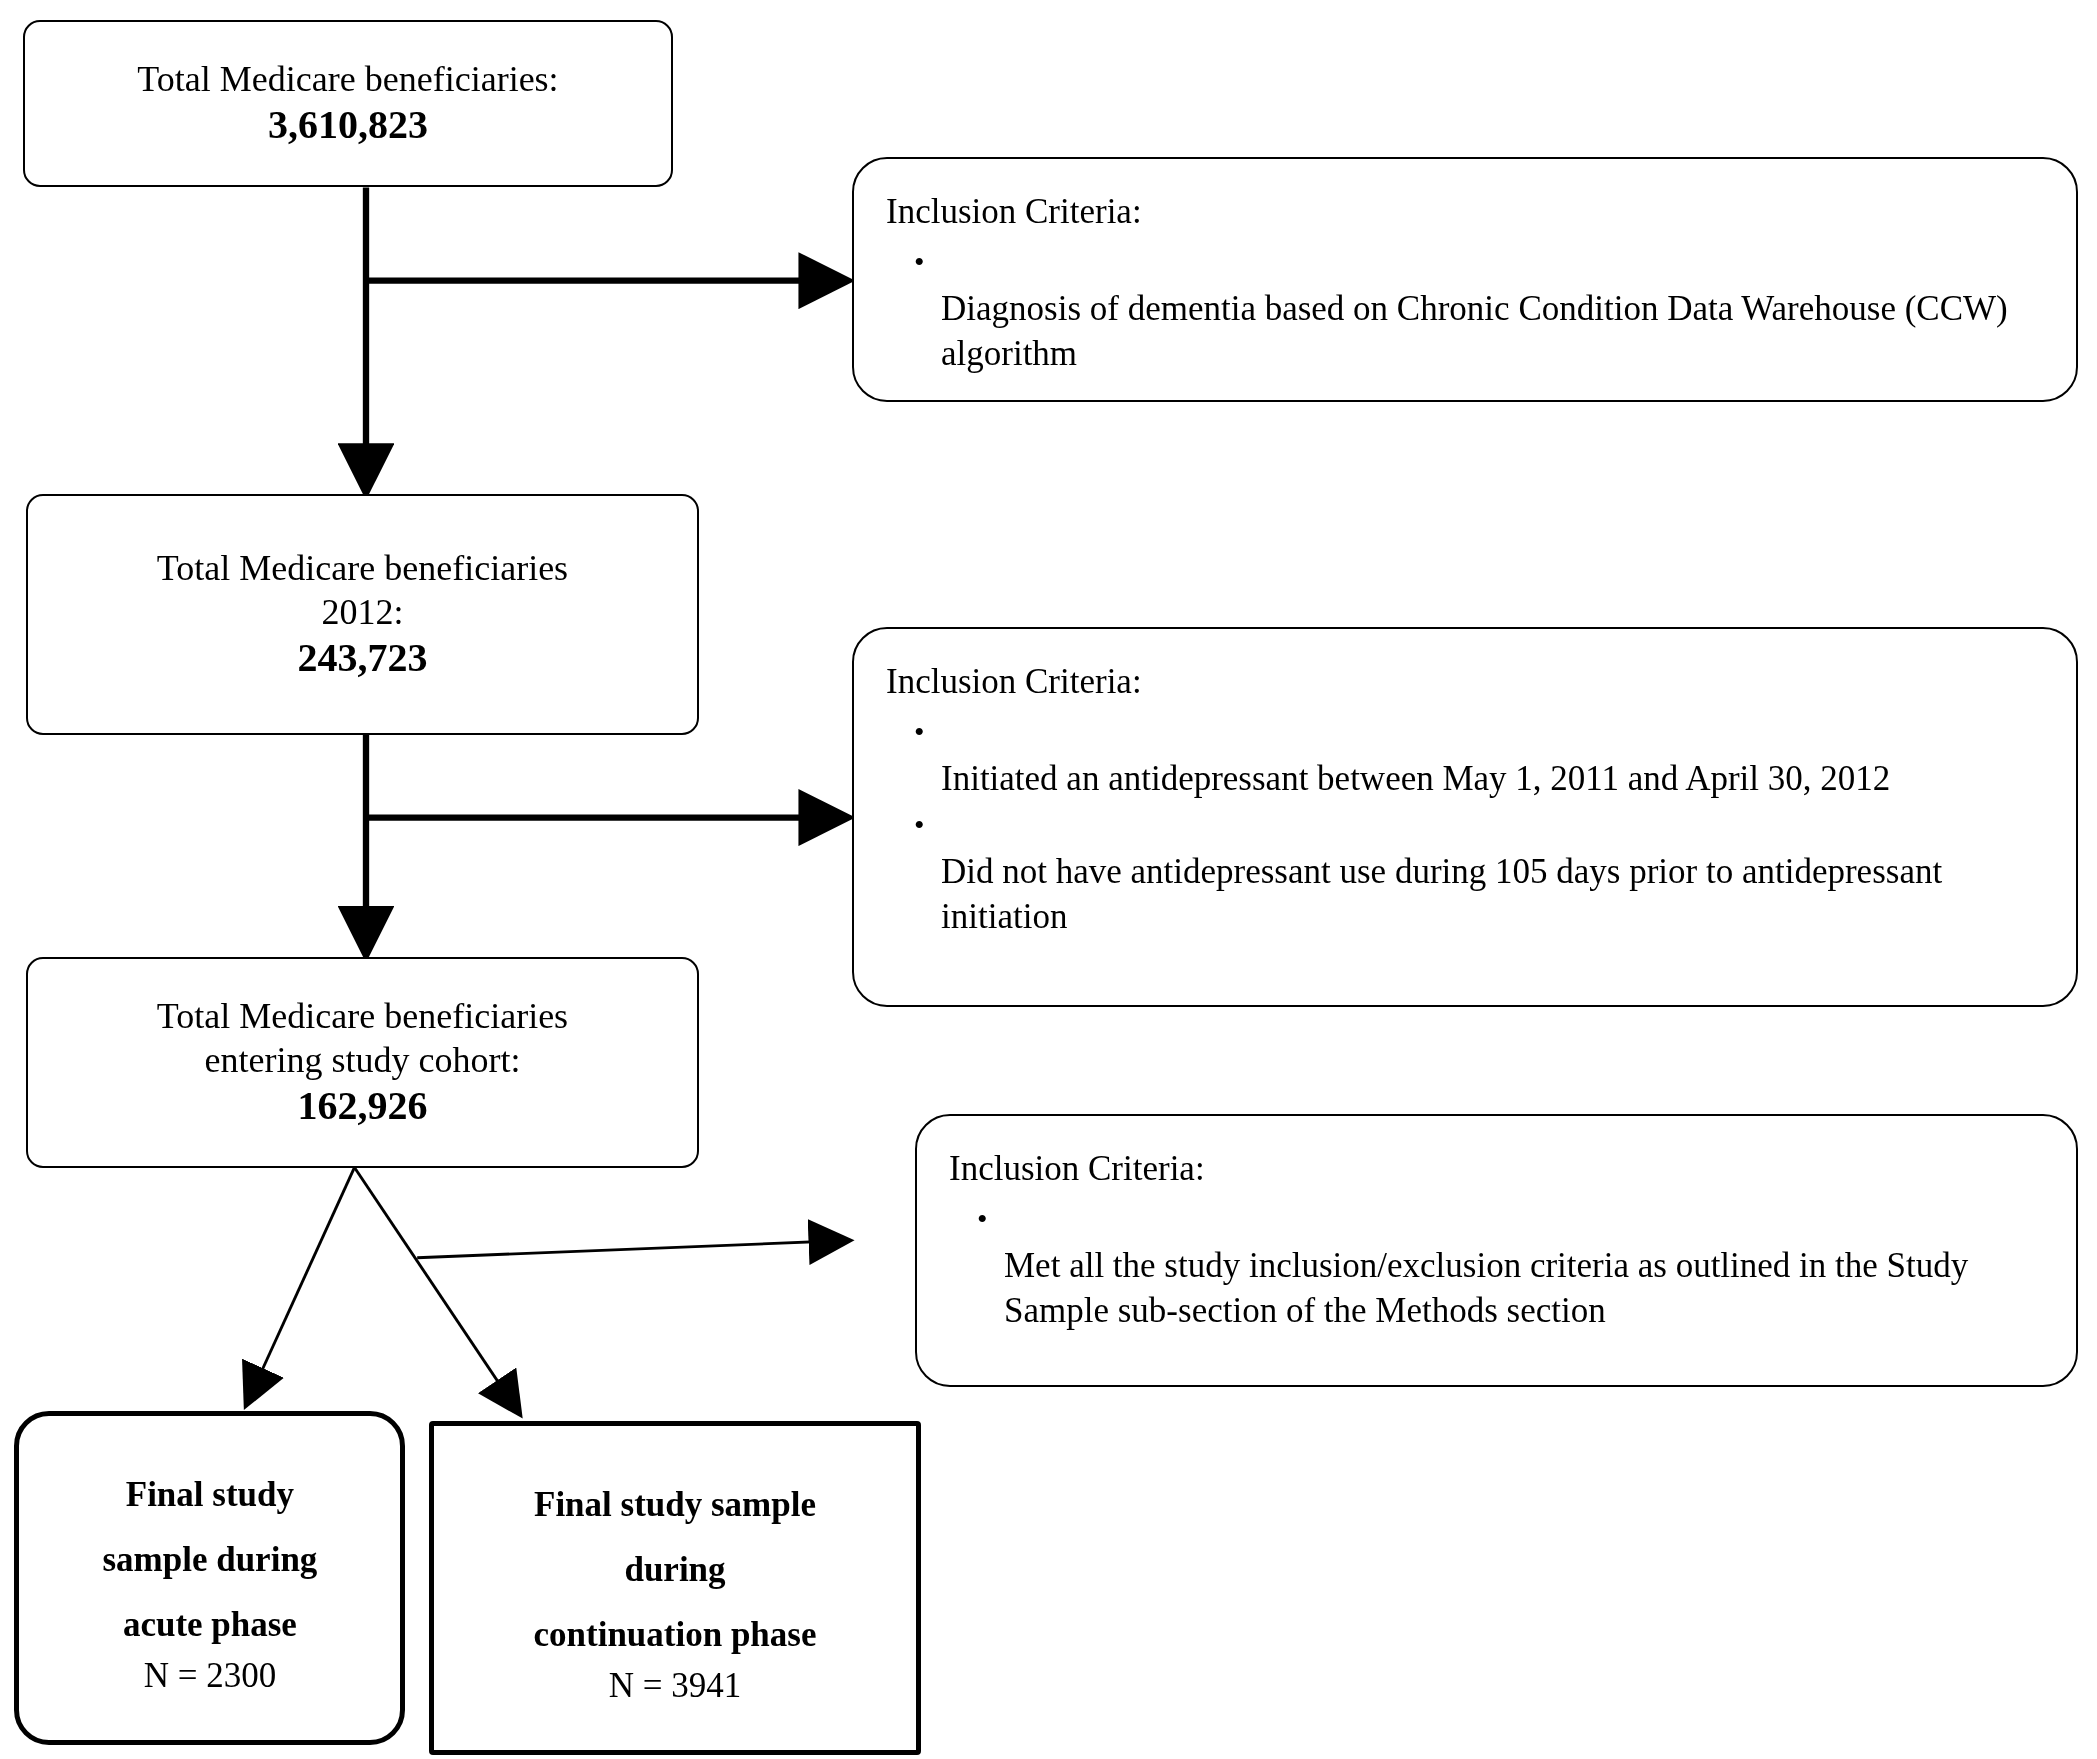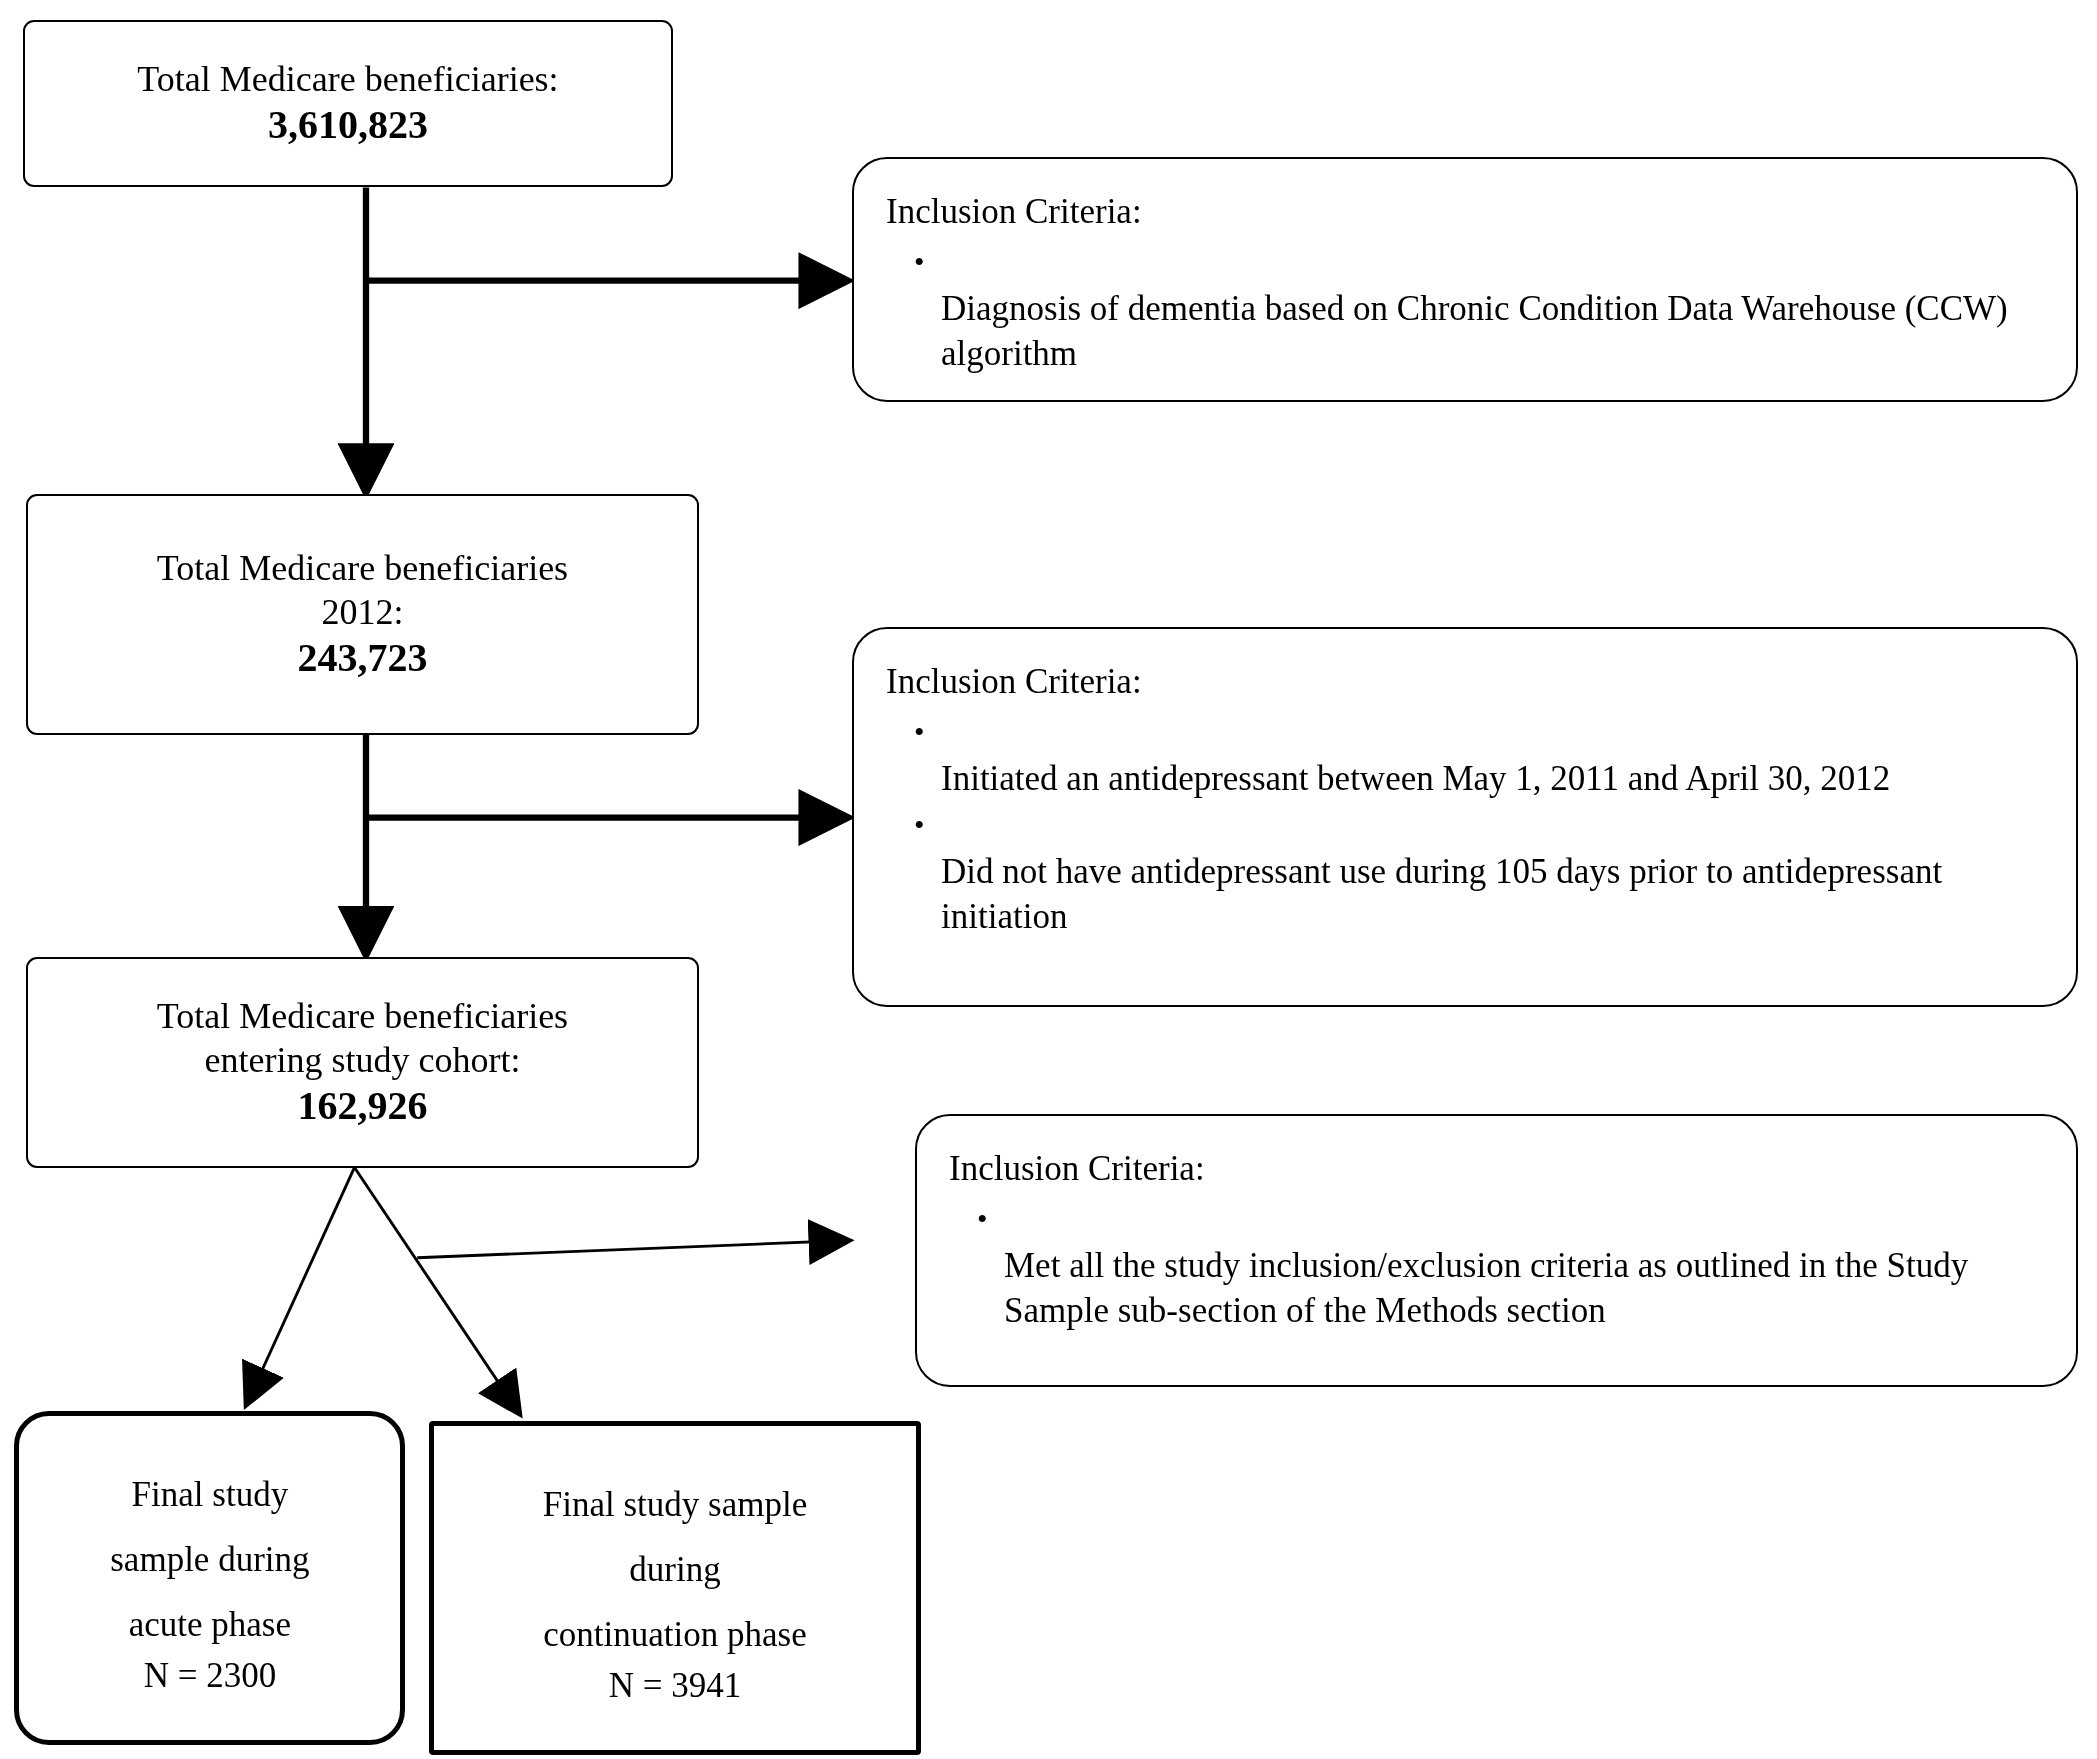--- a/index.html
+++ b/index.html
@@ -23,21 +23,21 @@
     left: 0;
     width: 2097px;
     height: 1760px;
     pointer-events: none;
   }
   .node-box {
     position: absolute;
     box-sizing: border-box;
     background: #ffffff;
     border: 2.3px solid #000000;
-    border-radius: 11px;
+    border-radius: 17px;
     display: flex;
     flex-direction: column;
     align-items: center;
     justify-content: center;
     z-index: 2;
   }
   .node-box.criteria {
     align-items: flex-start;
     justify-content: flex-start;
     border-radius: 35px;
@@ -89,21 +89,21 @@
     font-size: 30px;
     line-height: 1.30;
   }
   .criteria-text {
     flex: 1 1 auto;
     margin-top: 44px;
   }
   .final-line {
     font-size: 35px;
     line-height: 1.46;
-    font-weight: normal;
+    font-weight: bold;
     color: #000;
     text-align: center;
     margin-top: 14px;
   }
   .final-n {
     font-size: 35px;
     line-height: 1.46;
     color: #000;
     text-align: center;
   }

